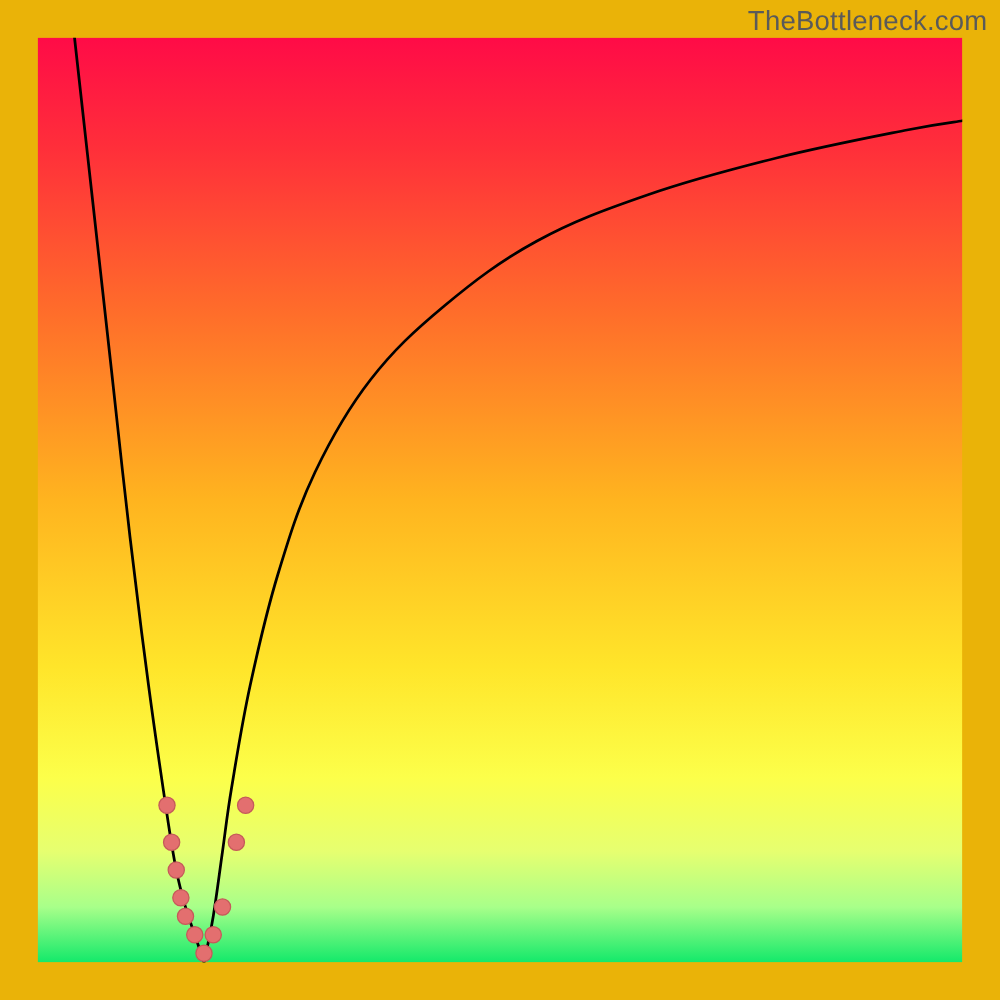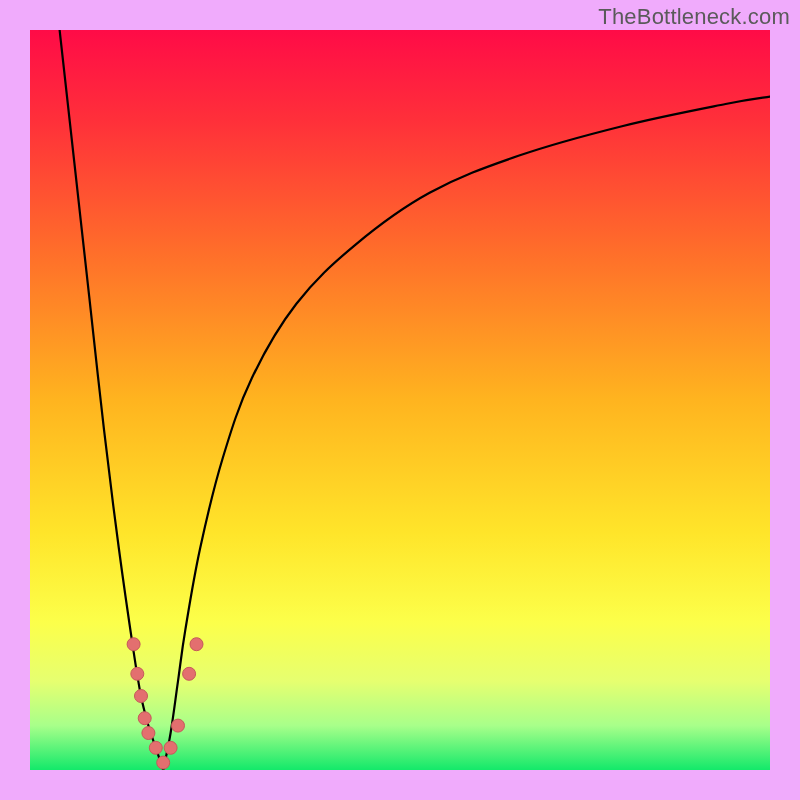--- a/index.html
+++ b/index.html
@@ -1,21 +1,21 @@
 <!DOCTYPE html>
 <html><head>
 <meta charset="utf-8">
 <style>
   * { margin: 0; padding: 0; box-sizing: border-box; }
   html, body { width: 800px; height: 800px; overflow: hidden; background: #000; }
   .frame {
     position: relative;
     width: 800px;
     height: 800px;
-    background: #f0abfc;
+    background: #eab308;
   }
   .watermark {
     position: absolute;
     top: 4px;
     right: 10px;
     font-family: Arial, Helvetica, sans-serif;
     font-size: 22px;
     color: #5a5a5a;
     font-weight: 500;
     letter-spacing: 0.2px;

